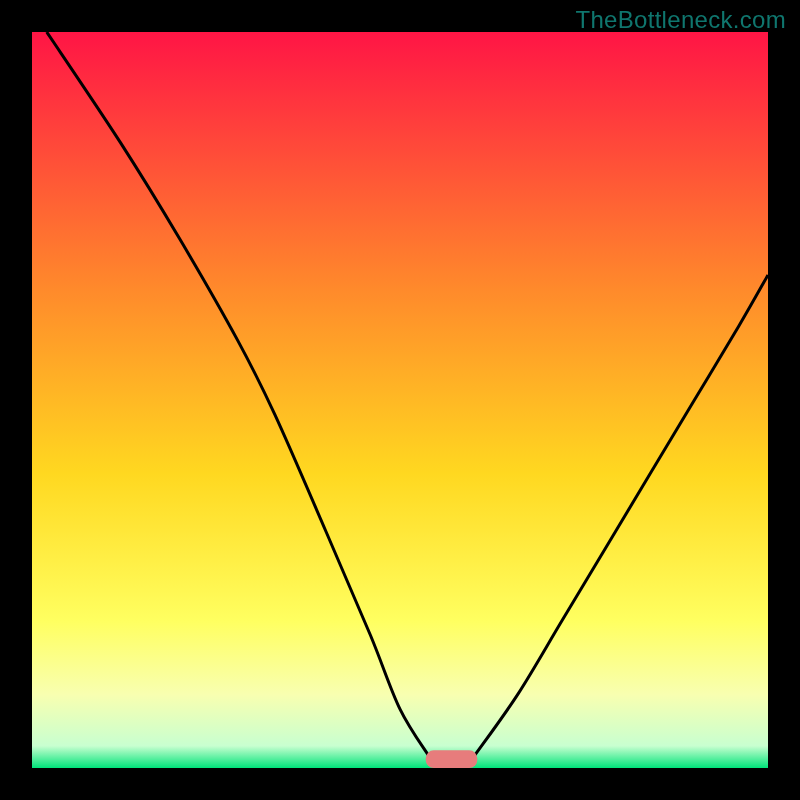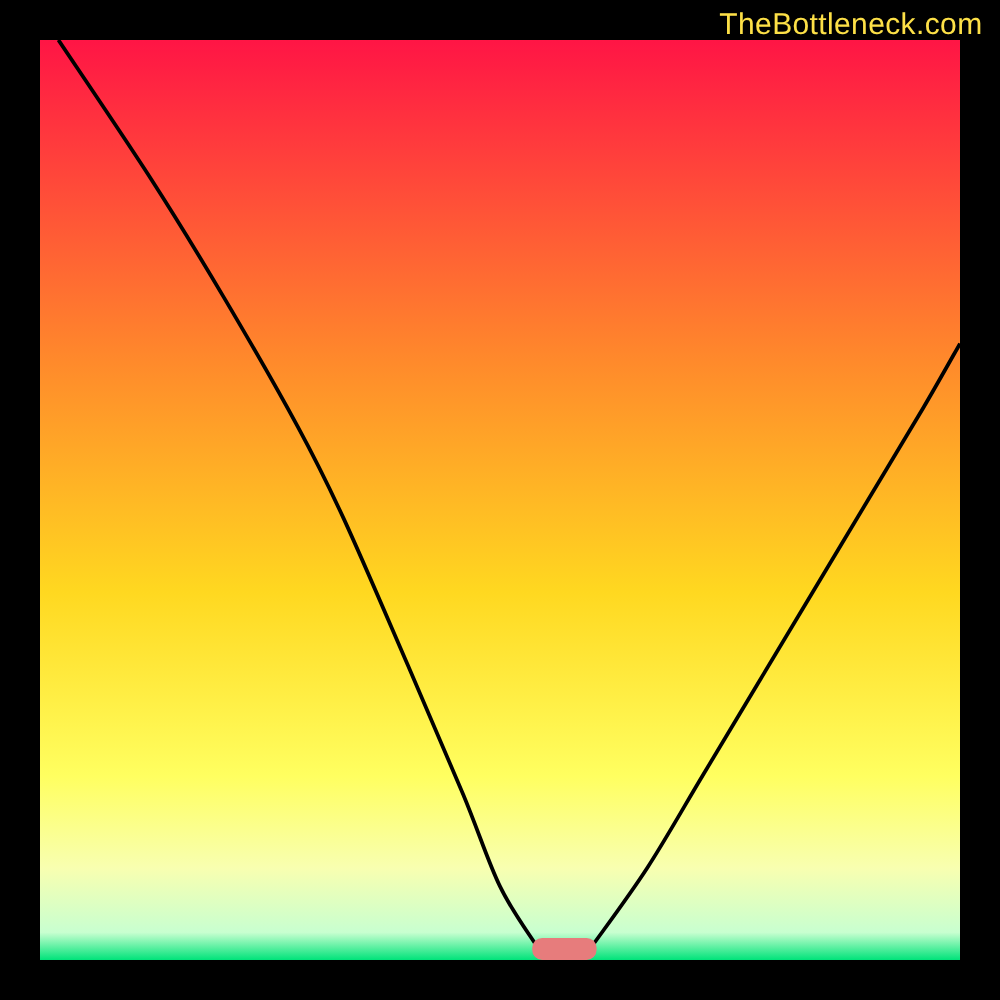--- a/index.html
+++ b/index.html
@@ -14,21 +14,21 @@
   .frame {
     position: relative;
     width: 800px;
     height: 800px;
     background: #000000;
   }
   .watermark {
     position: absolute;
     top: 6px;
     right: 14px;
-    color: #fde047;
+    color: #0f766e;
     font-size: 24px;
     font-weight: 400;
     letter-spacing: 0.3px;
     z-index: 20;
   }
   .plot-area {
     position: absolute;
     left: 32px;
     top: 32px;
     width: 736px;

